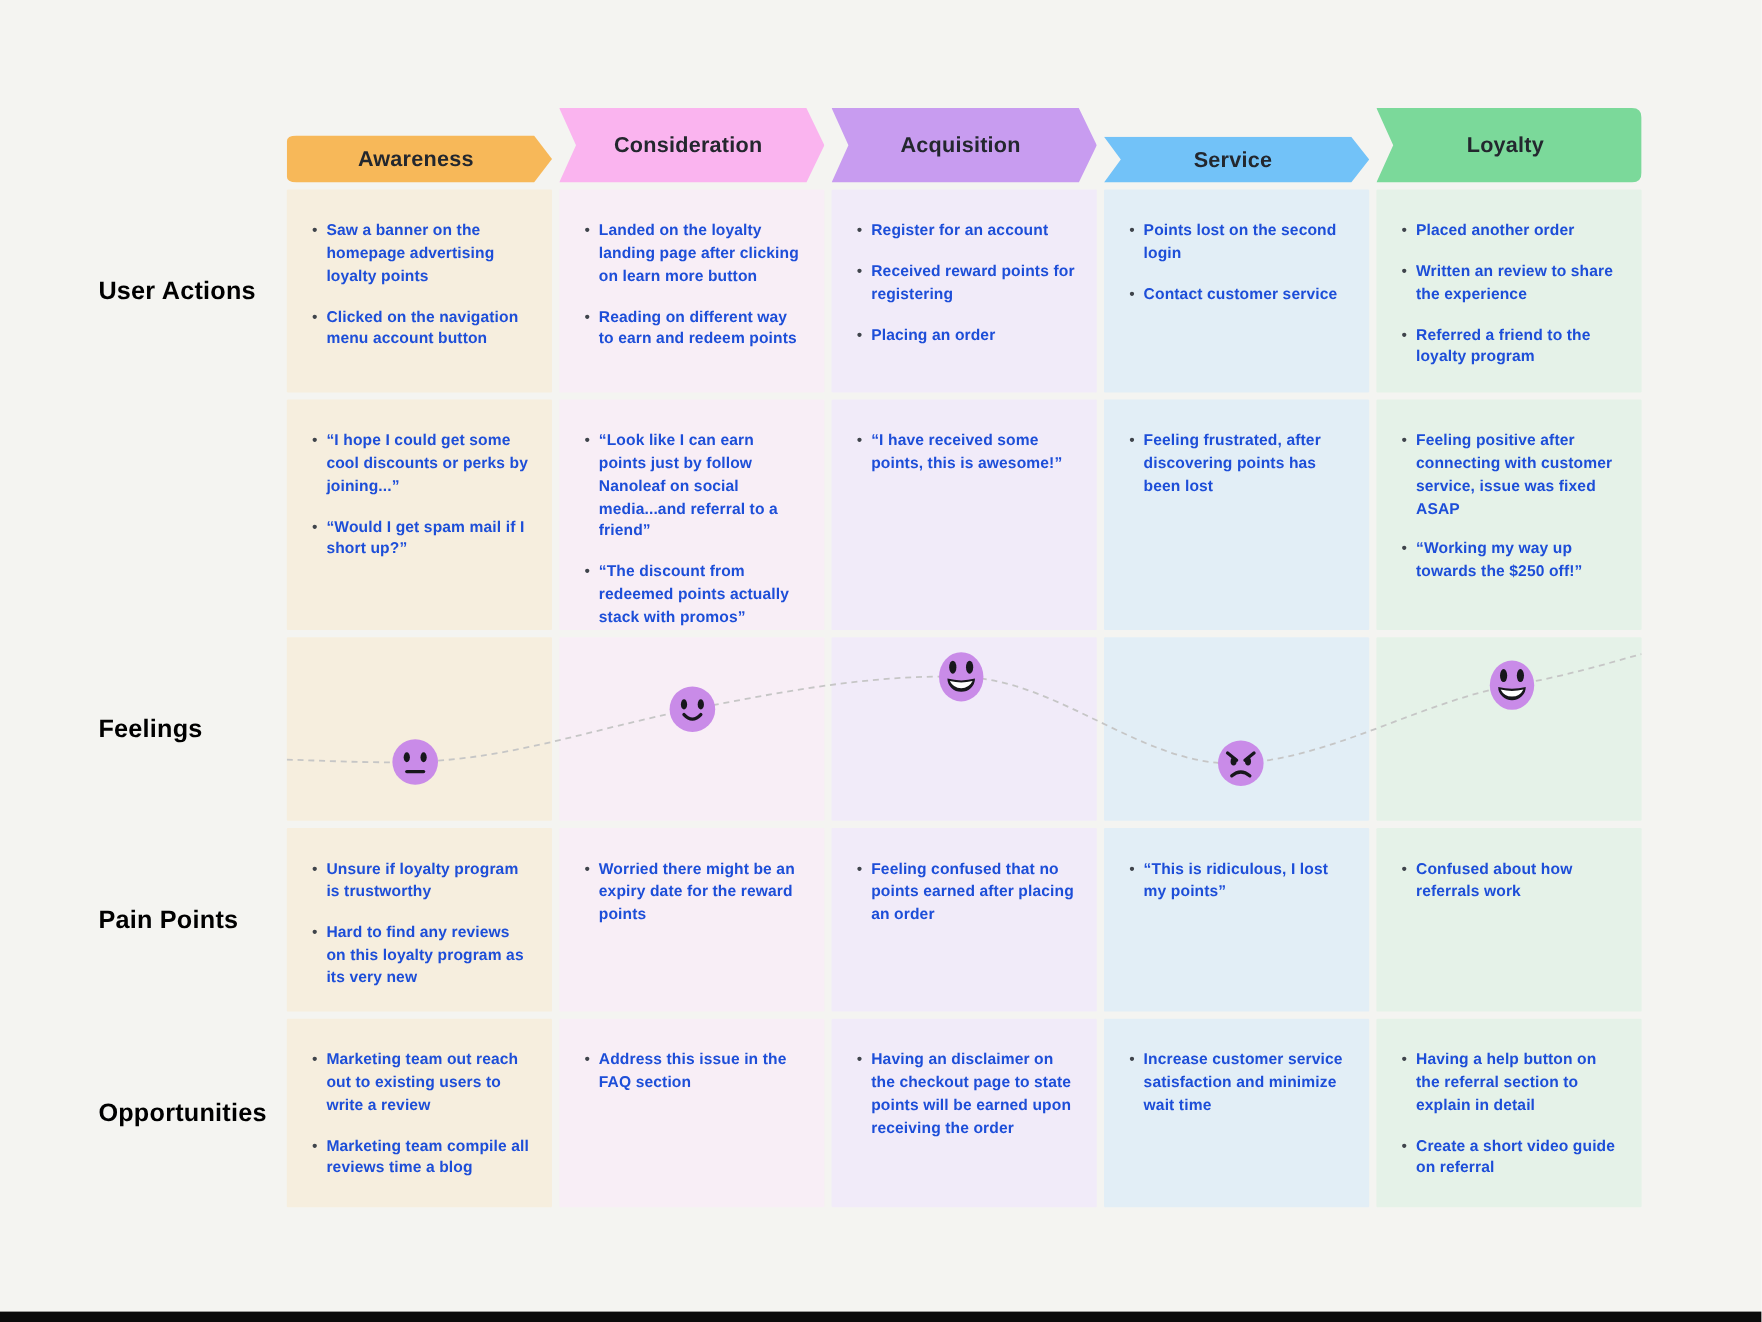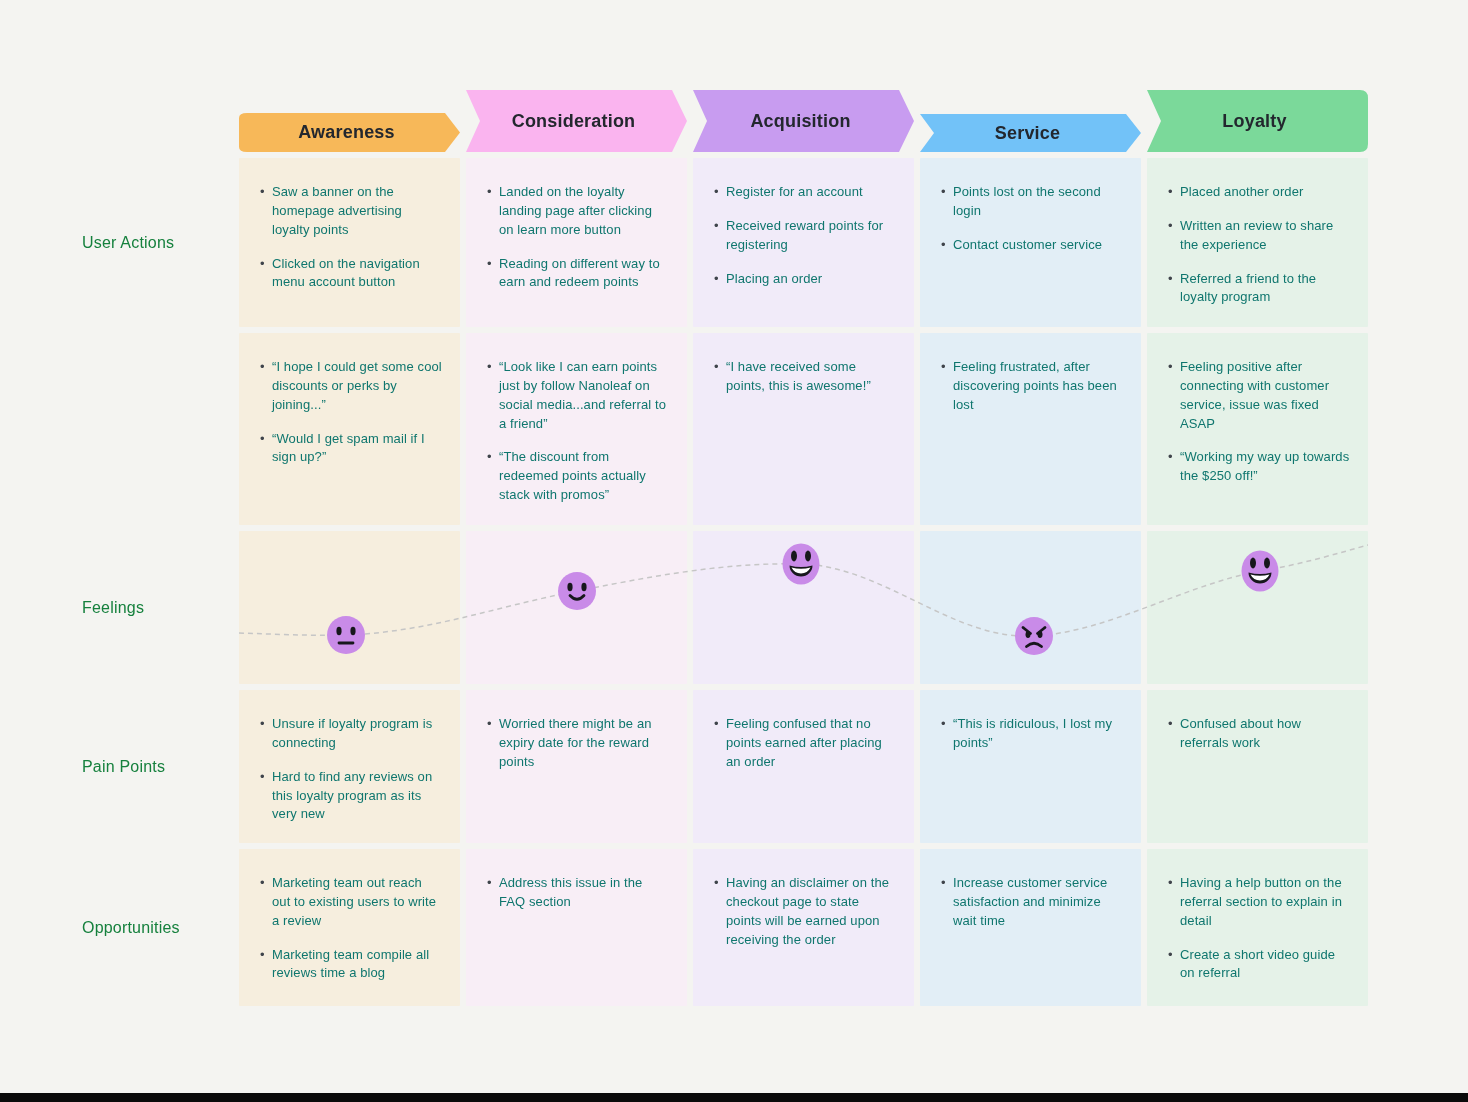--- a/index.html
+++ b/index.html
@@ -7,34 +7,34 @@
   .canvas{position:relative;width:1468px;height:1102px;background:#F4F4F1;overflow:hidden;}
   .board{
     position:absolute;left:82px;top:90px;
     display:grid;
     grid-template-columns:151px repeat(5,221px);
     grid-template-rows:62px 169px 192px 153px 153px 157px;
     gap:6px;
   }
   .row-label{
     display:flex;align-items:center;
-    font-size:16px;font-weight:400;color:#15803d;letter-spacing:.2px;
+    font-size:21px;font-weight:700;color:#000000;letter-spacing:.2px;
   }
   .stage-header{position:relative;}
   .banner{position:absolute;inset:0;width:100%;height:100%;display:block;}
   .stage-label{
     position:absolute;inset:0;display:flex;align-items:center;justify-content:center;
     font-size:18px;font-weight:700;color:#23272E;letter-spacing:.2px;
     padding-right:6px;
   }
   .cell{border-radius:1px;padding:25px 18px 16px 21px;box-sizing:border-box;}
   .feelings-bg{padding:0;}
   .item{display:flex;margin-bottom:15px;}
   .dot{flex:0 0 12px;font-size:13px;line-height:1.45;color:#3F444B;}
-  .txt{flex:1;font-size:13px;line-height:1.45;color:#0f766e;letter-spacing:.1px;}
+  .txt{flex:1;font-size:13px;line-height:1.45;color:#1d4ed8;letter-spacing:.1px;font-weight:bold;}
   .overlay{grid-column:2 / -1;grid-row:4;position:relative;pointer-events:none;}
   .overlay svg{position:absolute;inset:0;width:100%;height:100%;display:block;}
   .st{stroke:#17171C;stroke-width:2.8;stroke-linecap:round;fill:none;}
   .bottom-bar{position:absolute;left:0;bottom:0;width:100%;height:9px;background:#0A0A0A;}
 </style>
 </head>
 <body>
 
 <div class="canvas">
   <div class="board" id="board">
@@ -82,27 +82,27 @@
           <span class="txt">Clicked on the navigation menu account button</span>
         </div>
       </div>
       <div class="cell" style="grid-area: 3 / 2; background: rgb(246, 238, 222);">
         <div class="item">
           <span class="dot">•</span>
           <span class="txt">“I hope I could get some cool discounts or perks by joining...”</span>
         </div>
         <div class="item">
           <span class="dot">•</span>
-          <span class="txt">“Would I get spam mail if I sign up?”</span>
+          <span class="txt">“Would I get spam mail if I short up?”</span>
         </div>
       </div>
       <div class="cell" style="grid-area: 5 / 2; background: rgb(246, 238, 222);">
         <div class="item">
           <span class="dot">•</span>
-          <span class="txt">Unsure if loyalty program is connecting</span>
+          <span class="txt">Unsure if loyalty program is trustworthy</span>
         </div>
         <div class="item">
           <span class="dot">•</span>
           <span class="txt">Hard to find any reviews on this loyalty program as its very new</span>
         </div>
       </div>
       <div class="cell" style="grid-area: 6 / 2; background: rgb(246, 238, 222);">
         <div class="item">
           <span class="dot">•</span>
           <span class="txt">Marketing team out reach out to existing users to write a review</span>

